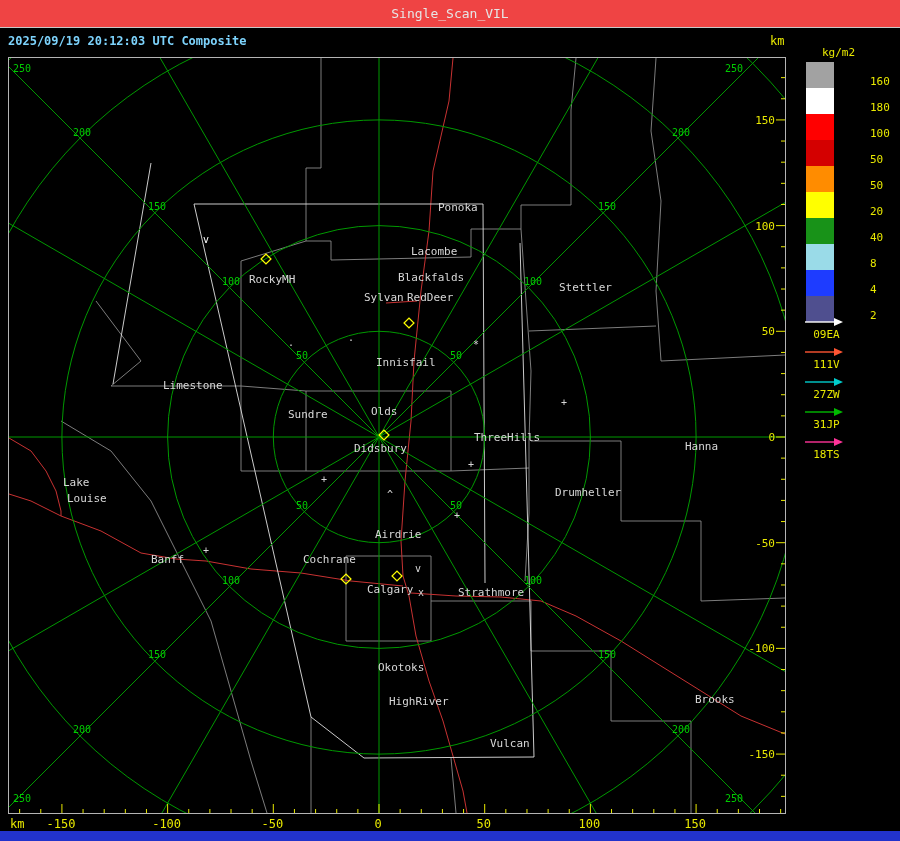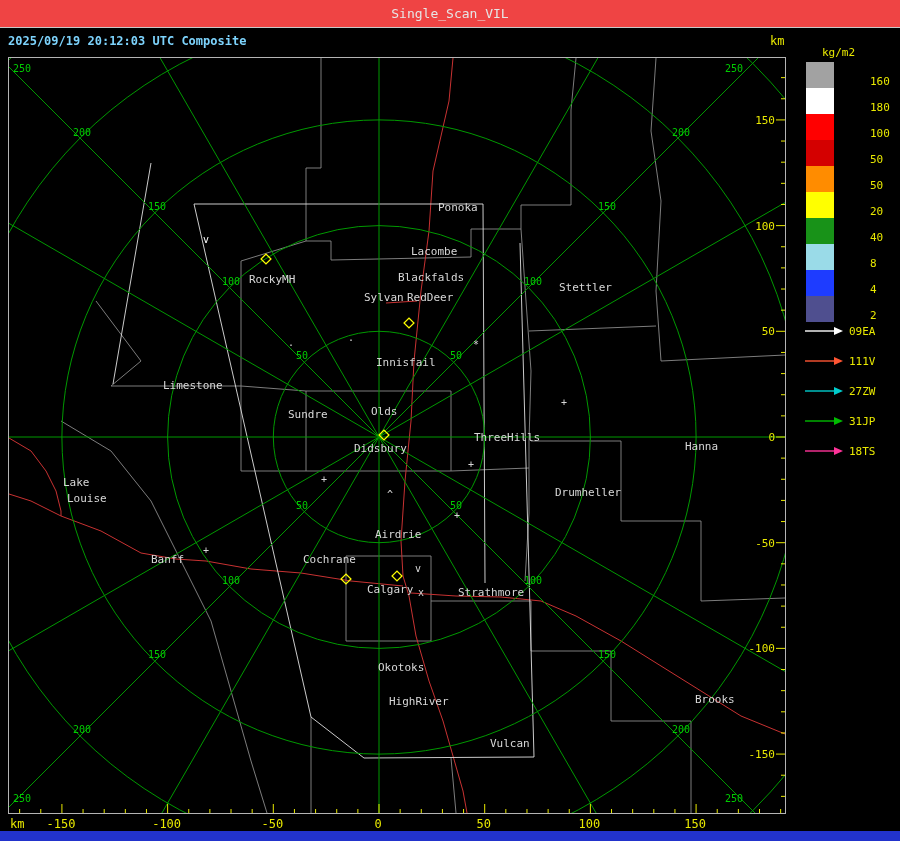--- a/index.html
+++ b/index.html
@@ -20,21 +20,21 @@
     border:1px solid #b4b4b4; background:#000;
   }
   .map svg { display:block; }
   svg text { font-family:"DejaVu Sans Mono", monospace; }
   .legend-unit { position:absolute; left:822px; top:46px; color:#e8e800; font-size:11px; }
   .legend { position:absolute; left:806px; top:62px; }
   .legend-row { display:flex; height:26px; align-items:flex-end;gap:27px; }
   .swatch { width:28px; height:26px; }
   .legend-label { margin-left:9px; color:#e8e800; font-size:11px; }
   .tracks { position:absolute; left:804px; top:316px; }
-  .track-row { display:flex; height:30px; align-items:center; }
+  .track-row { display:flex; height:30px; align-items:center;flex-direction:column; }
   .track-label { margin-left:5px; color:#e8e800; font-size:11px; }
   .bottom-axis { position:absolute; left:8px; top:817px; width:776px; height:16px; }
   .bottom-axis span { position:absolute; top:0; transform:translateX(-50%); color:#e8e800; font-size:12px; }
   .km-bottom { position:absolute; left:10px; top:817px; color:#e8e800; font-size:12px; }
   .taskbar { position:absolute; left:0; top:831px; width:900px; height:10px; background:#2233cc; }
 </style>
 </head>
 <body>
 
 <div class="titlebar">Single_Scan_VIL</div>

